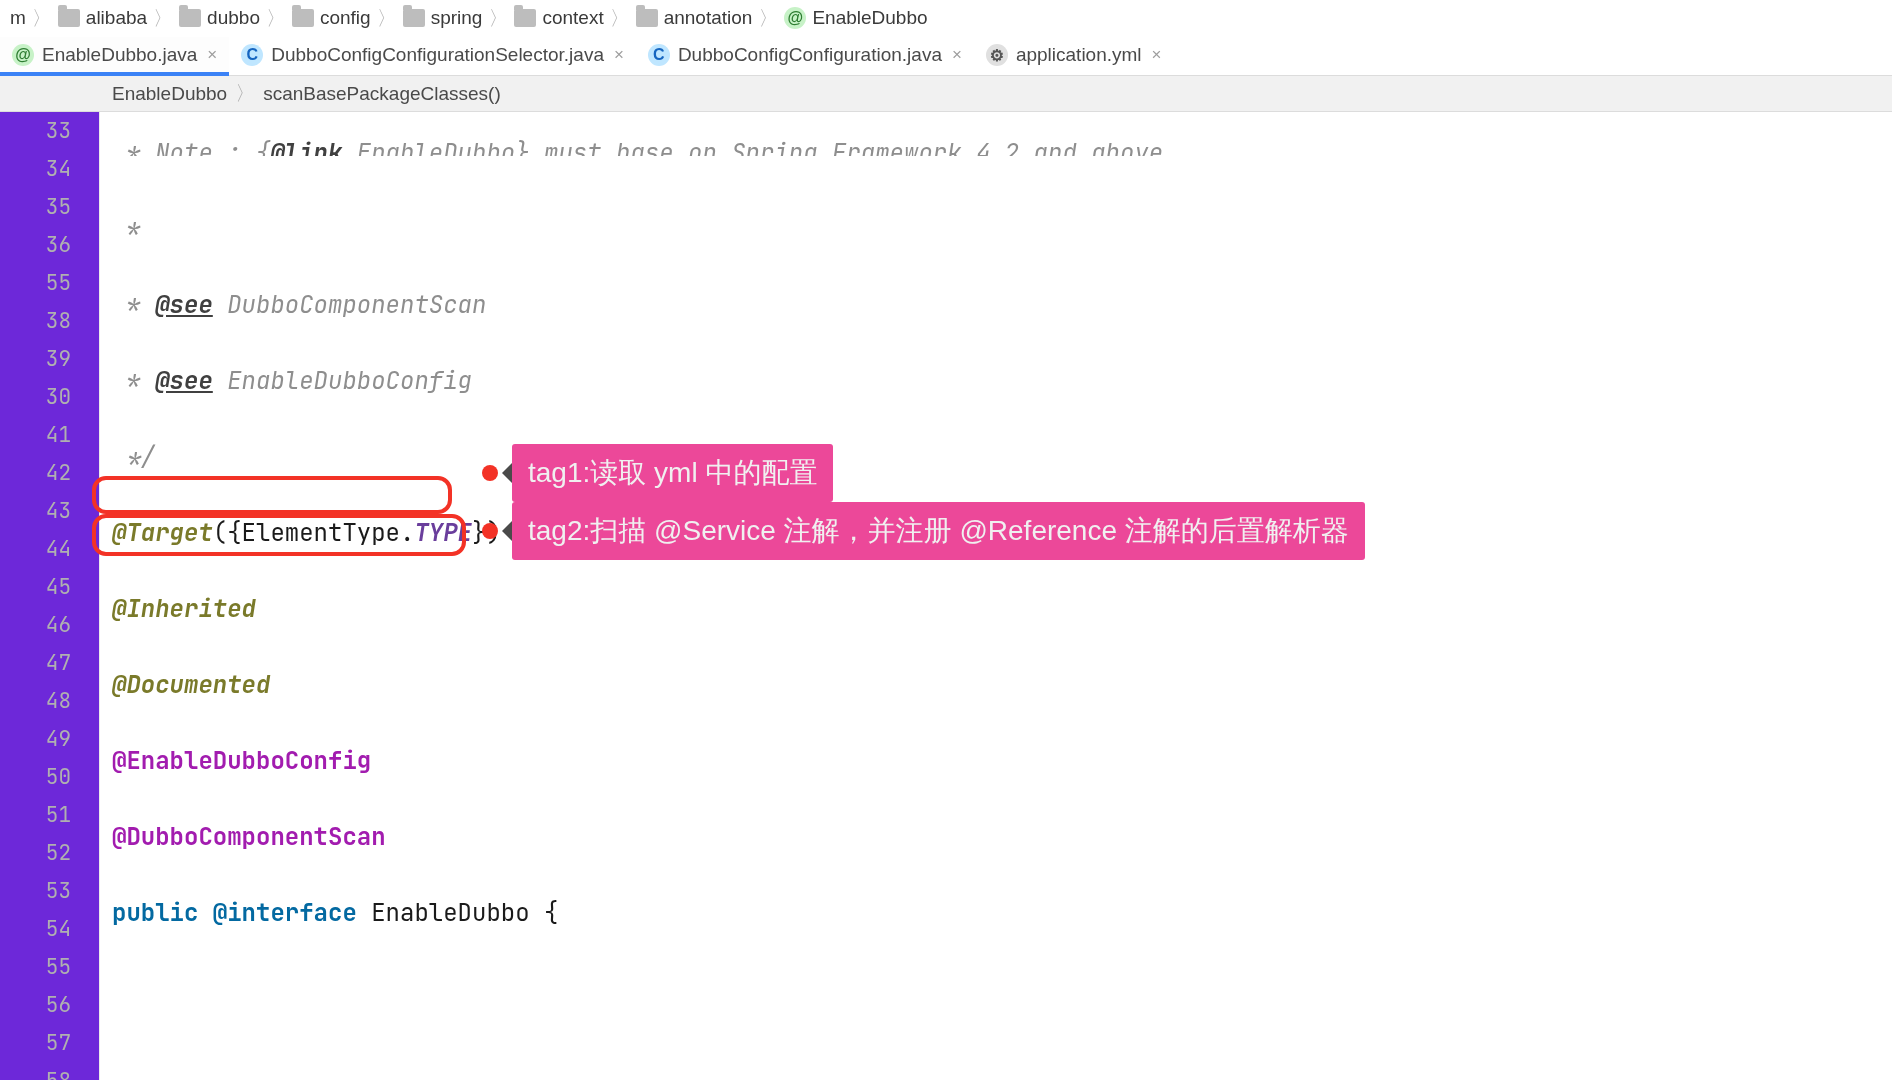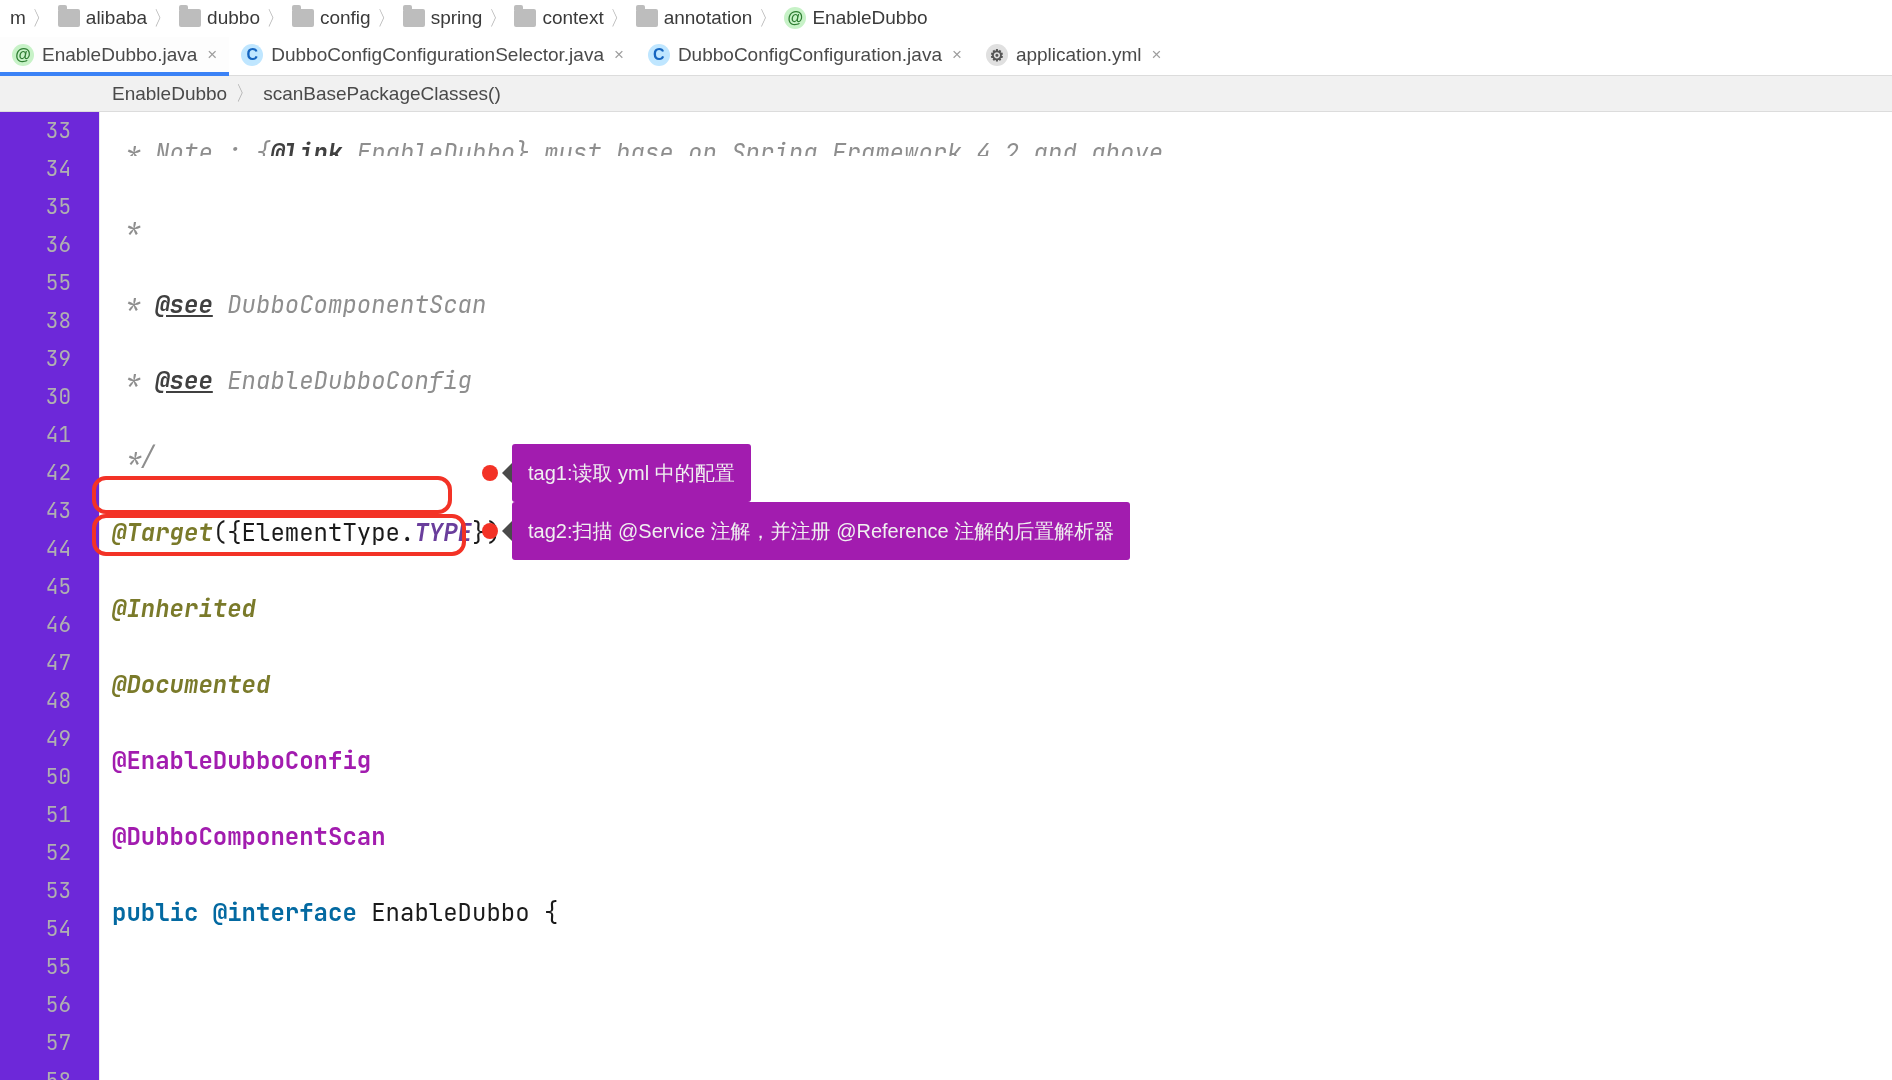--- a/index.html
+++ b/index.html
@@ -156,23 +156,23 @@
     position: absolute;
     display: flex;
     align-items: center;
     gap: 14px;
   }
   .dot {
     width: 16px; height: 16px; border-radius: 50%; background: #f33226;
   }
   .bubble {
     position: relative;
-    background: #a21caf;
+    background: #ec4899;
     color: #f0f0f0;
-    font-size: 20px;
+    font-size: 28px;
     padding: 10px 16px;
     border-radius: 3px;
     font-family: -apple-system, BlinkMacSystemFont, sans-serif;
     font-style: normal;
   }
   .bubble::before {
     content: "";
     position: absolute;
     left: -10px; top: 50%;
     transform: translateY(-50%);

